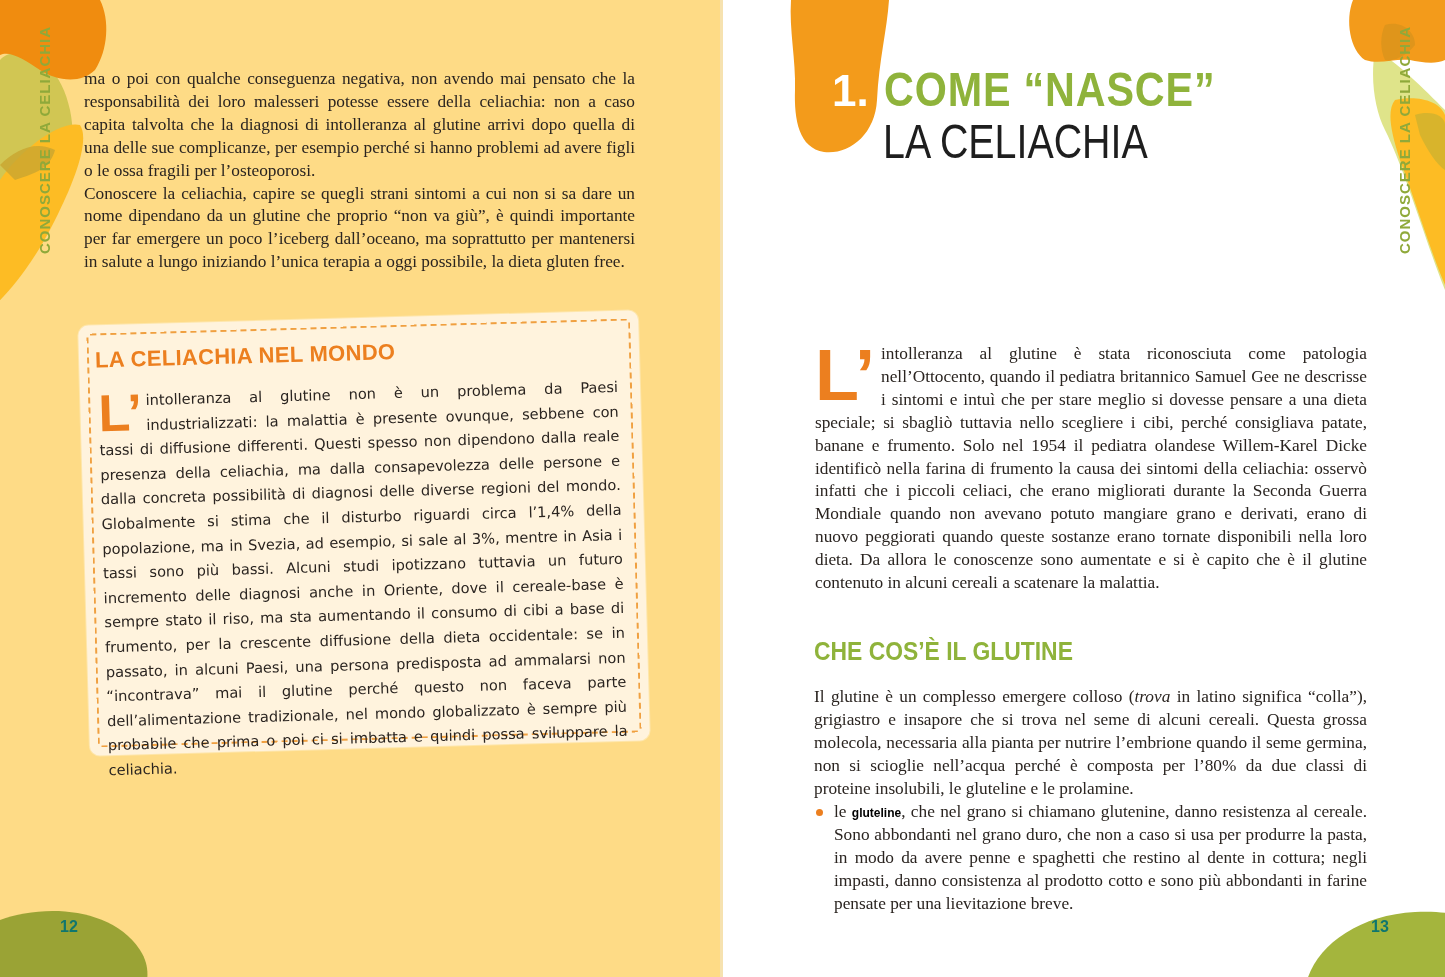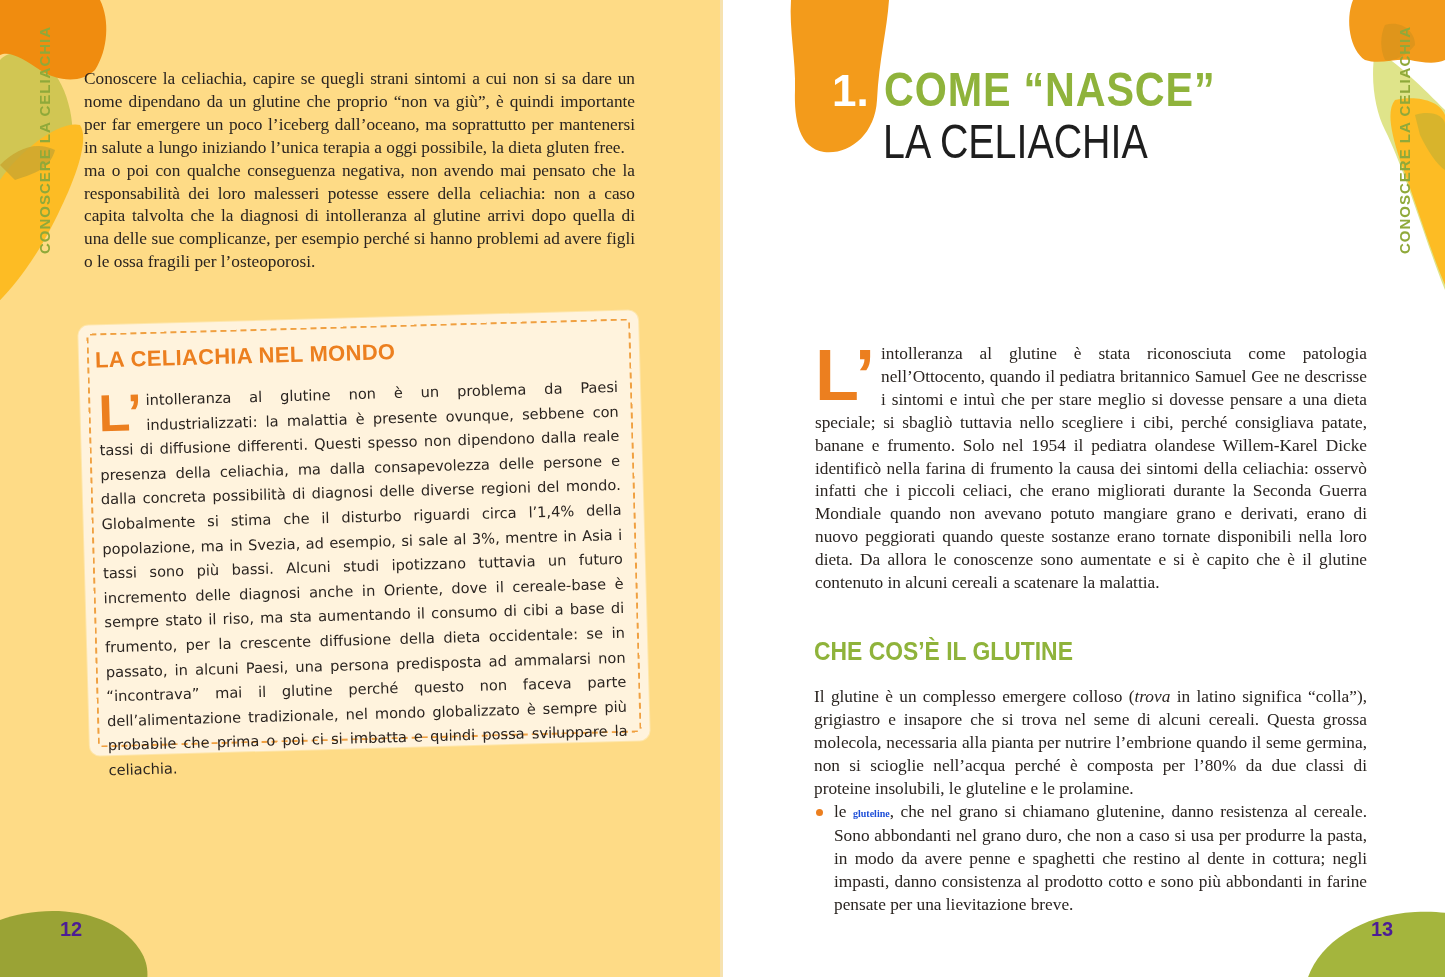--- a/index.html
+++ b/index.html
@@ -135,50 +135,50 @@
     white-space: nowrap;
   }
 
   .bullet-list { list-style: none; }
   .bullet-list li { position: relative; padding-left: 20px; text-align: justify; }
   .bullet-dot {
     position: absolute; left: 2px; top: 8px;
     width: 7px; height: 7px; border-radius: 50%; background: #ec7f1f;
   }
   .highlight-term {
-    font-family: Liberation Serif, serif;
-    font-weight: bold;
-    color: #1d4ed8;
-    font-size: 10px;
+    font-family: Liberation Sans, sans-serif;
+    font-weight: bold;
+    color: #000000;
+    font-size: 12px;
   }
 
   .page-number {
     position: absolute;
     font-family: "Liberation Sans", sans-serif;
     font-weight: bold;
-    font-size: 20px;
-    color: #4c1d95;
+    font-size: 16px;
+    color: #0f766e;
   }
 </style>
 </head>
 <body>
 
 <div class="page page-left">
 
   <svg class="blob" width="130" height="310" viewBox="0 0 130 310" style="left:0;top:0;">
     <path d="M0,60 C20,40 60,60 70,110 C80,160 60,190 40,230 C20,270 10,290 0,300 Z" fill="#c9c24a" opacity="0.85"></path>
     <path d="M0,0 L100,0 C110,20 108,50 95,70 C80,85 55,80 40,70 C25,60 10,50 0,55 Z" fill="#f08c0f"></path>
     <path d="M0,180 C20,150 60,120 80,125 C90,140 75,180 55,220 C35,260 15,285 0,300 Z" fill="#fdbc24"></path>
     <path d="M0,165 C15,150 35,140 55,150 C50,170 30,175 15,180 Z" fill="#c9a530" opacity="0.8"></path>
   </svg>
   <div class="side-label" style="left:36px;top:254px;">CONOSCERE LA CELIACHIA</div>
 
   <div class="body-text" style="left:84px;top:68px;width:551px;">
+    <p>ma o poi con qualche conseguenza negativa, non avendo mai pensato che la responsabilità dei loro malesseri potesse essere della celiachia: non a caso capita talvolta che la diagnosi di intolleranza al glutine arrivi dopo quella di una delle sue complicanze, per esempio perché si hanno problemi ad avere figli o le ossa fragili per l’osteoporosi.</p>
     <p>Conoscere la celiachia, capire se quegli strani sintomi a cui non si sa dare un nome dipendano da un glutine che proprio “non va giù”, è quindi importante per far emergere un poco l’iceberg dall’oceano, ma soprattutto per mantenersi in salute a lungo iniziando l’unica terapia a oggi possibile, la dieta gluten free.</p>
-    <p>ma o poi con qualche conseguenza negativa, non avendo mai pensato che la responsabilità dei loro malesseri potesse essere della celiachia: non a caso capita talvolta che la diagnosi di intolleranza al glutine arrivi dopo quella di una delle sue complicanze, per esempio perché si hanno problemi ad avere figli o le ossa fragili per l’osteoporosi.</p>
   </div>
 
   <div class="inset">
     <div class="inset-border"></div>
     <div class="inset-title">LA CELIACHIA NEL MONDO</div>
     <div class="inset-body">
       <span class="dropcap-box">L’</span>
       <span>intolleranza al glutine non è un problema da Paesi industrializzati: la malattia è presente ovunque, sebbene con tassi di diffusione differenti. Questi spesso non dipendono dalla reale presenza della celiachia, ma dalla consapevolezza delle persone e dalla concreta possibilità di diagnosi delle diverse regioni del mondo. Globalmente si stima che il disturbo riguardi circa l’1,4% della popolazione, ma in Svezia, ad esempio, si sale al 3%, mentre in Asia i tassi sono più bassi. Alcuni studi ipotizzano tuttavia un futuro incremento delle diagnosi anche in Oriente, dove il cereale-base è sempre stato il riso, ma sta aumentando il consumo di cibi a base di frumento, per la crescente diffusione della dieta occidentale: se in passato, in alcuni Paesi, una persona predisposta ad ammalarsi non “incontrava” mai il glutine perché questo non faceva parte dell’alimentazione tradizionale, nel mondo globalizzato è sempre più probabile che prima o poi ci si imbatta e quindi possa sviluppare la celiachia.</span>
     </div>
   </div>

